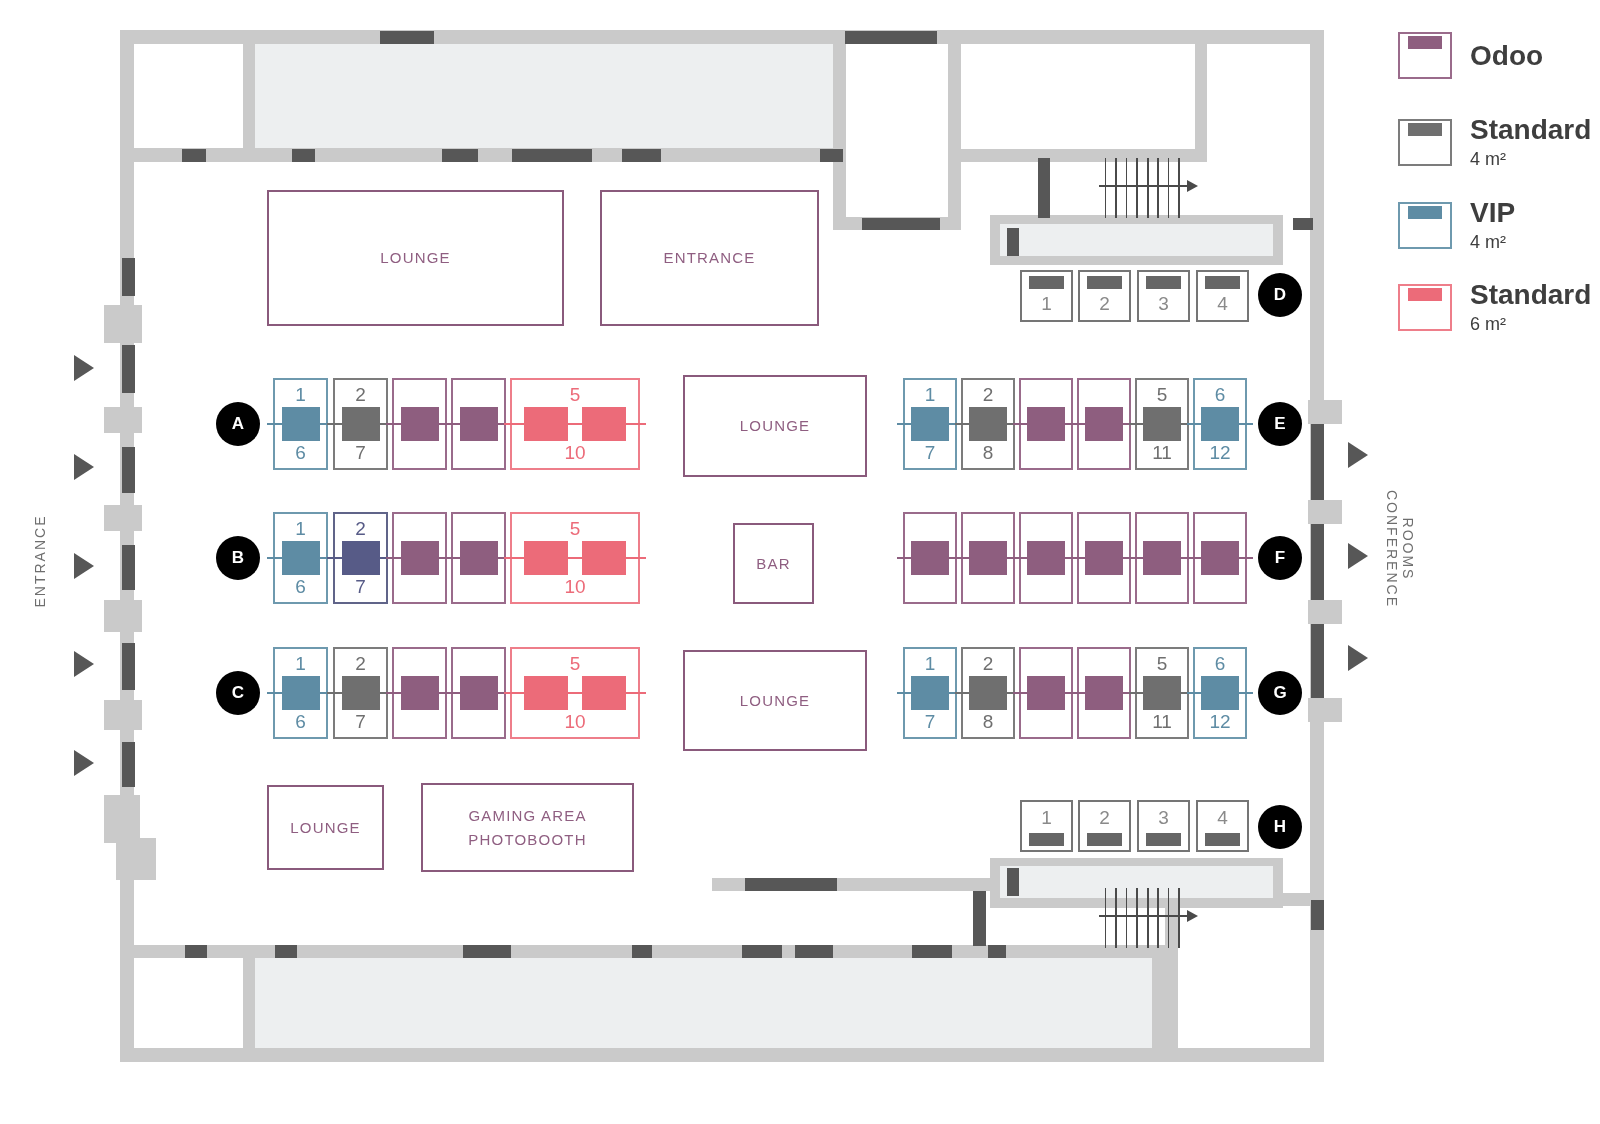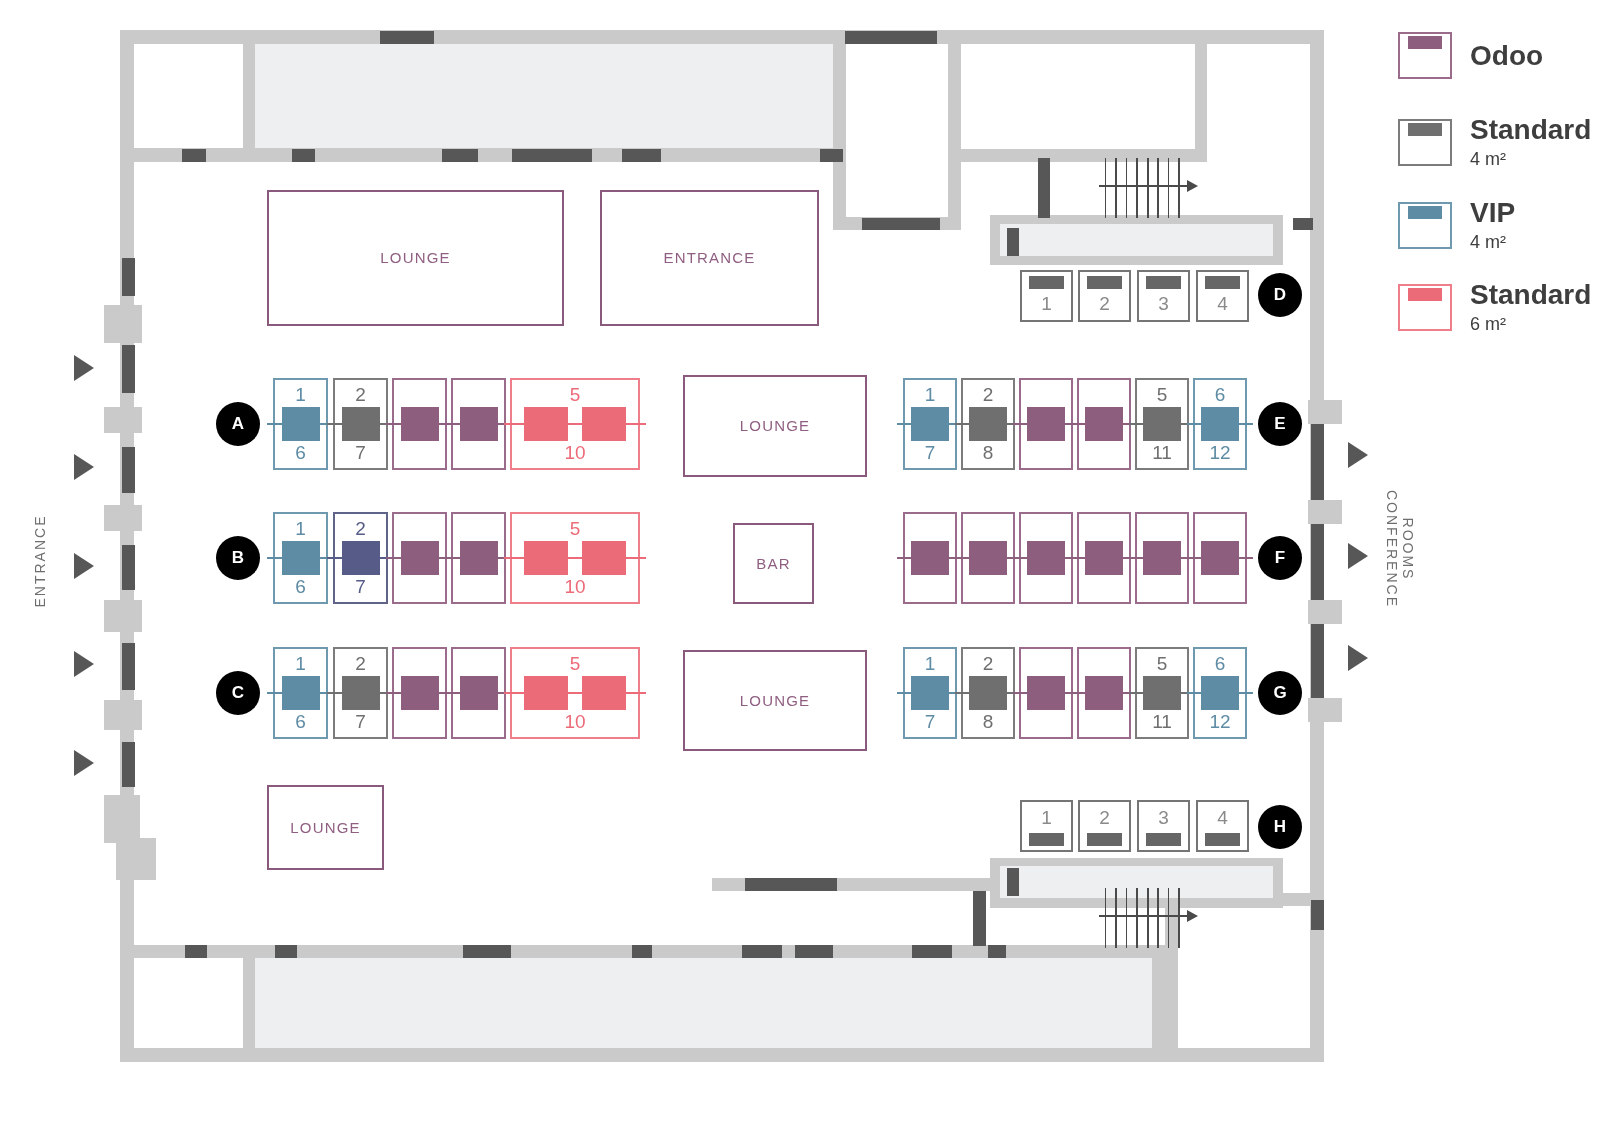--- a/index.html
+++ b/index.html
@@ -151,20 +151,24 @@
   </div>
   <div class="vbox" style="left:733px;top:523px;width:77px;height:77px">
     <span>BAR</span>
   </div>
   <div class="vbox" style="left:683px;top:650px;width:180px;height:97px">
     <span>LOUNGE</span>
   </div>
   <div class="vbox" style="left:267px;top:785px;width:113px;height:81px">
     <span>LOUNGE</span>
   </div>
+  <div class="vbox" style="left:421px;top:783px;width:209px;height:85px">
+    <span>GAMING AREA</span>
+    <span>PHOTOBOOTH</span>
+  </div>
 
   <div id="rowsLayer">
       <div class="booth" style="left: 273px; top: 378px; width: 55px; height: 92px; border-color: rgb(110, 153, 174);">
         <div class="mid" style="background: rgb(94, 140, 164);"></div>
         <div class="bfill" style="background: rgb(94, 140, 164);"></div>
         <div class="bnum t" style="color: rgb(94, 140, 164);">1</div>
         <div class="bnum b" style="color: rgb(94, 140, 164);">6</div>
       </div>
       <div class="booth" style="left: 333px; top: 378px; width: 55px; height: 92px; border-color: rgb(124, 124, 124);">
         <div class="mid" style="background: rgb(111, 111, 111);"></div>

